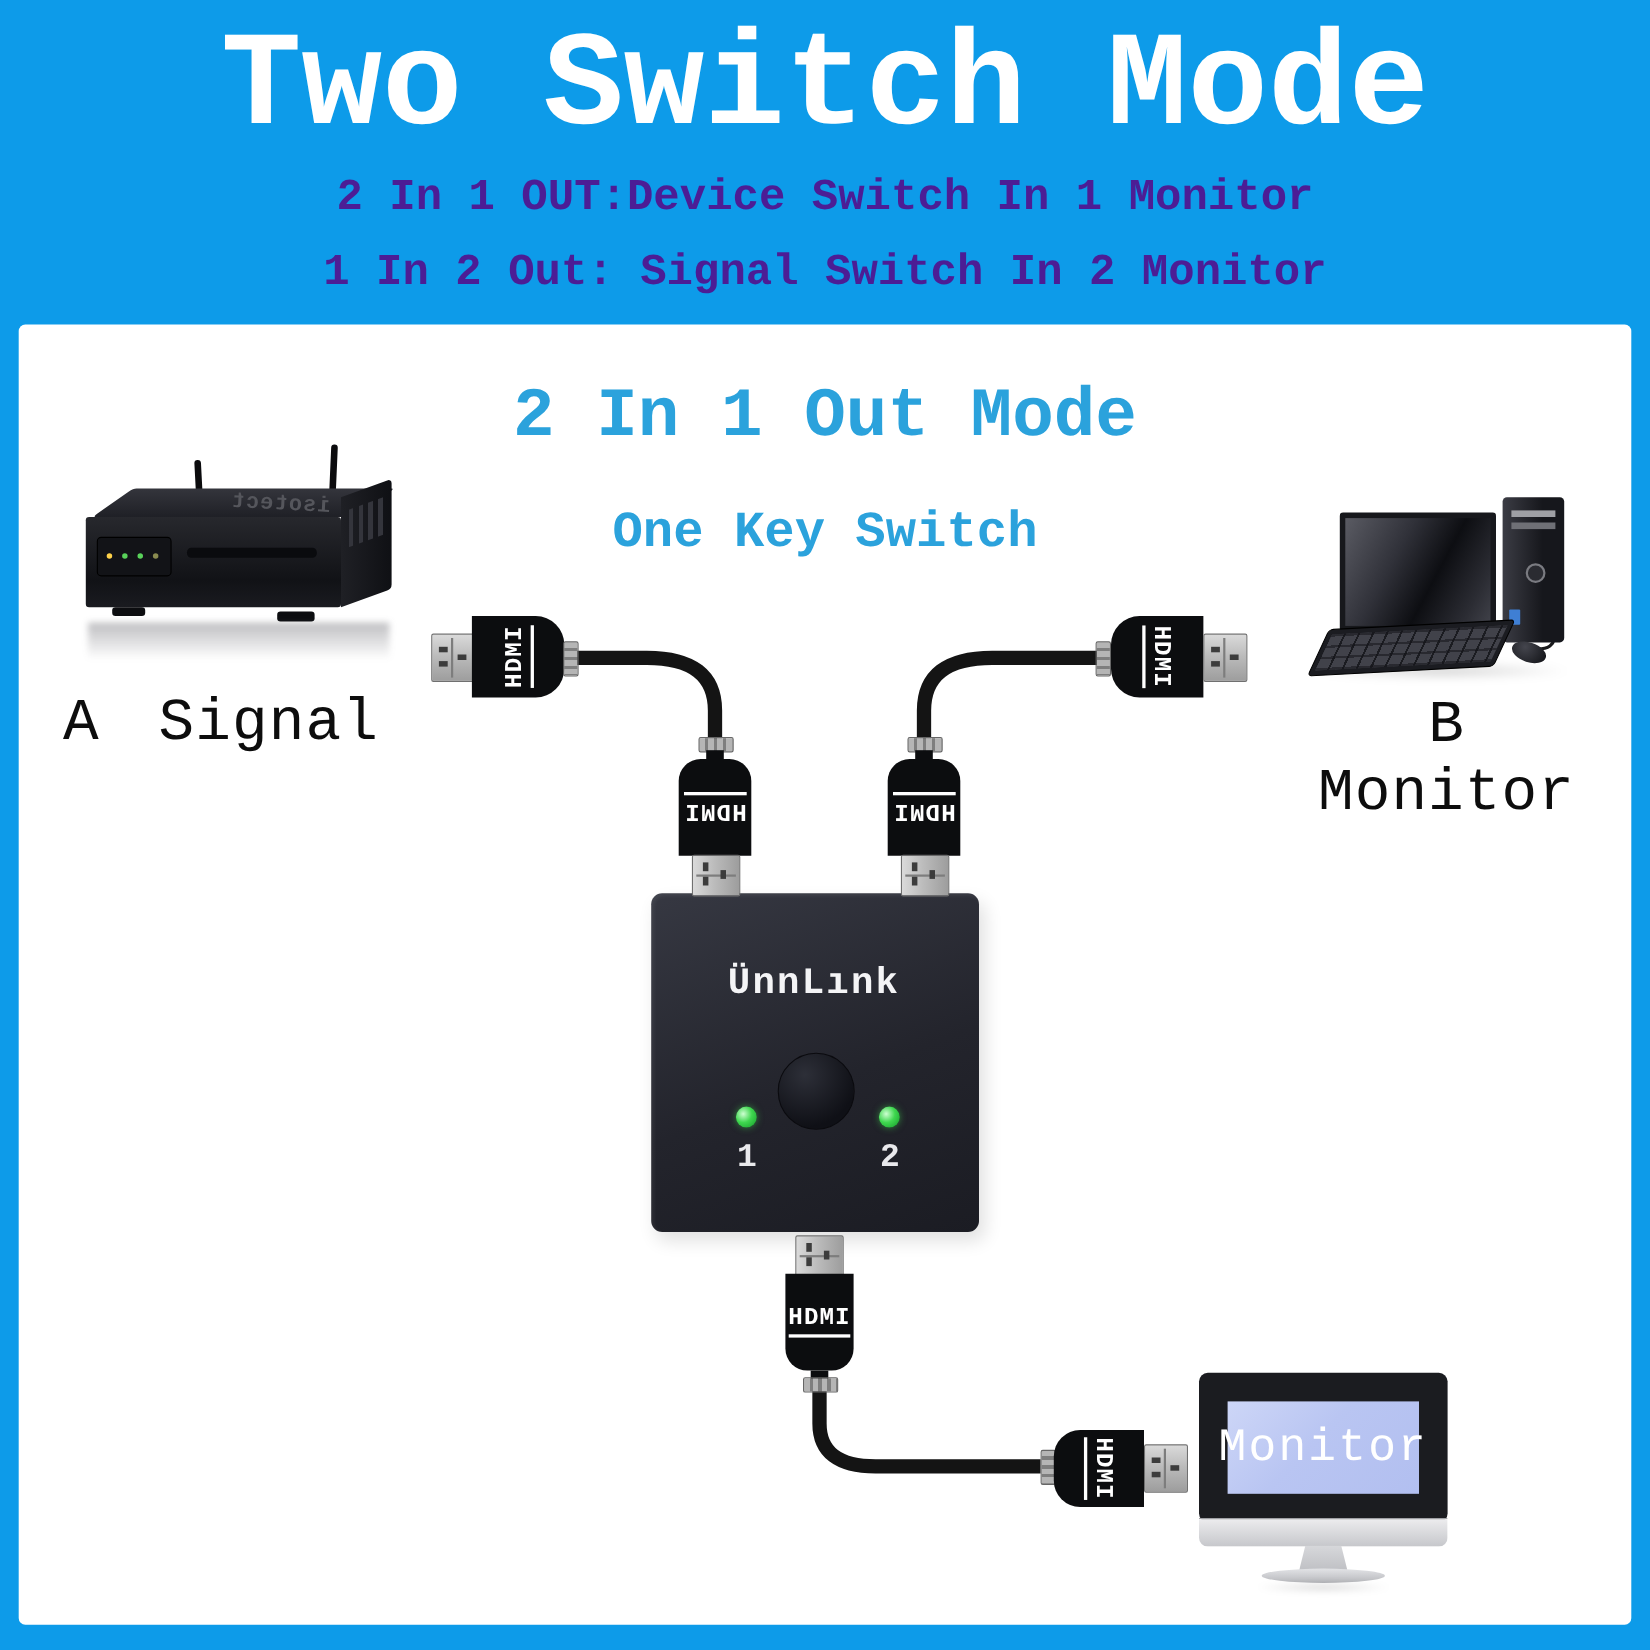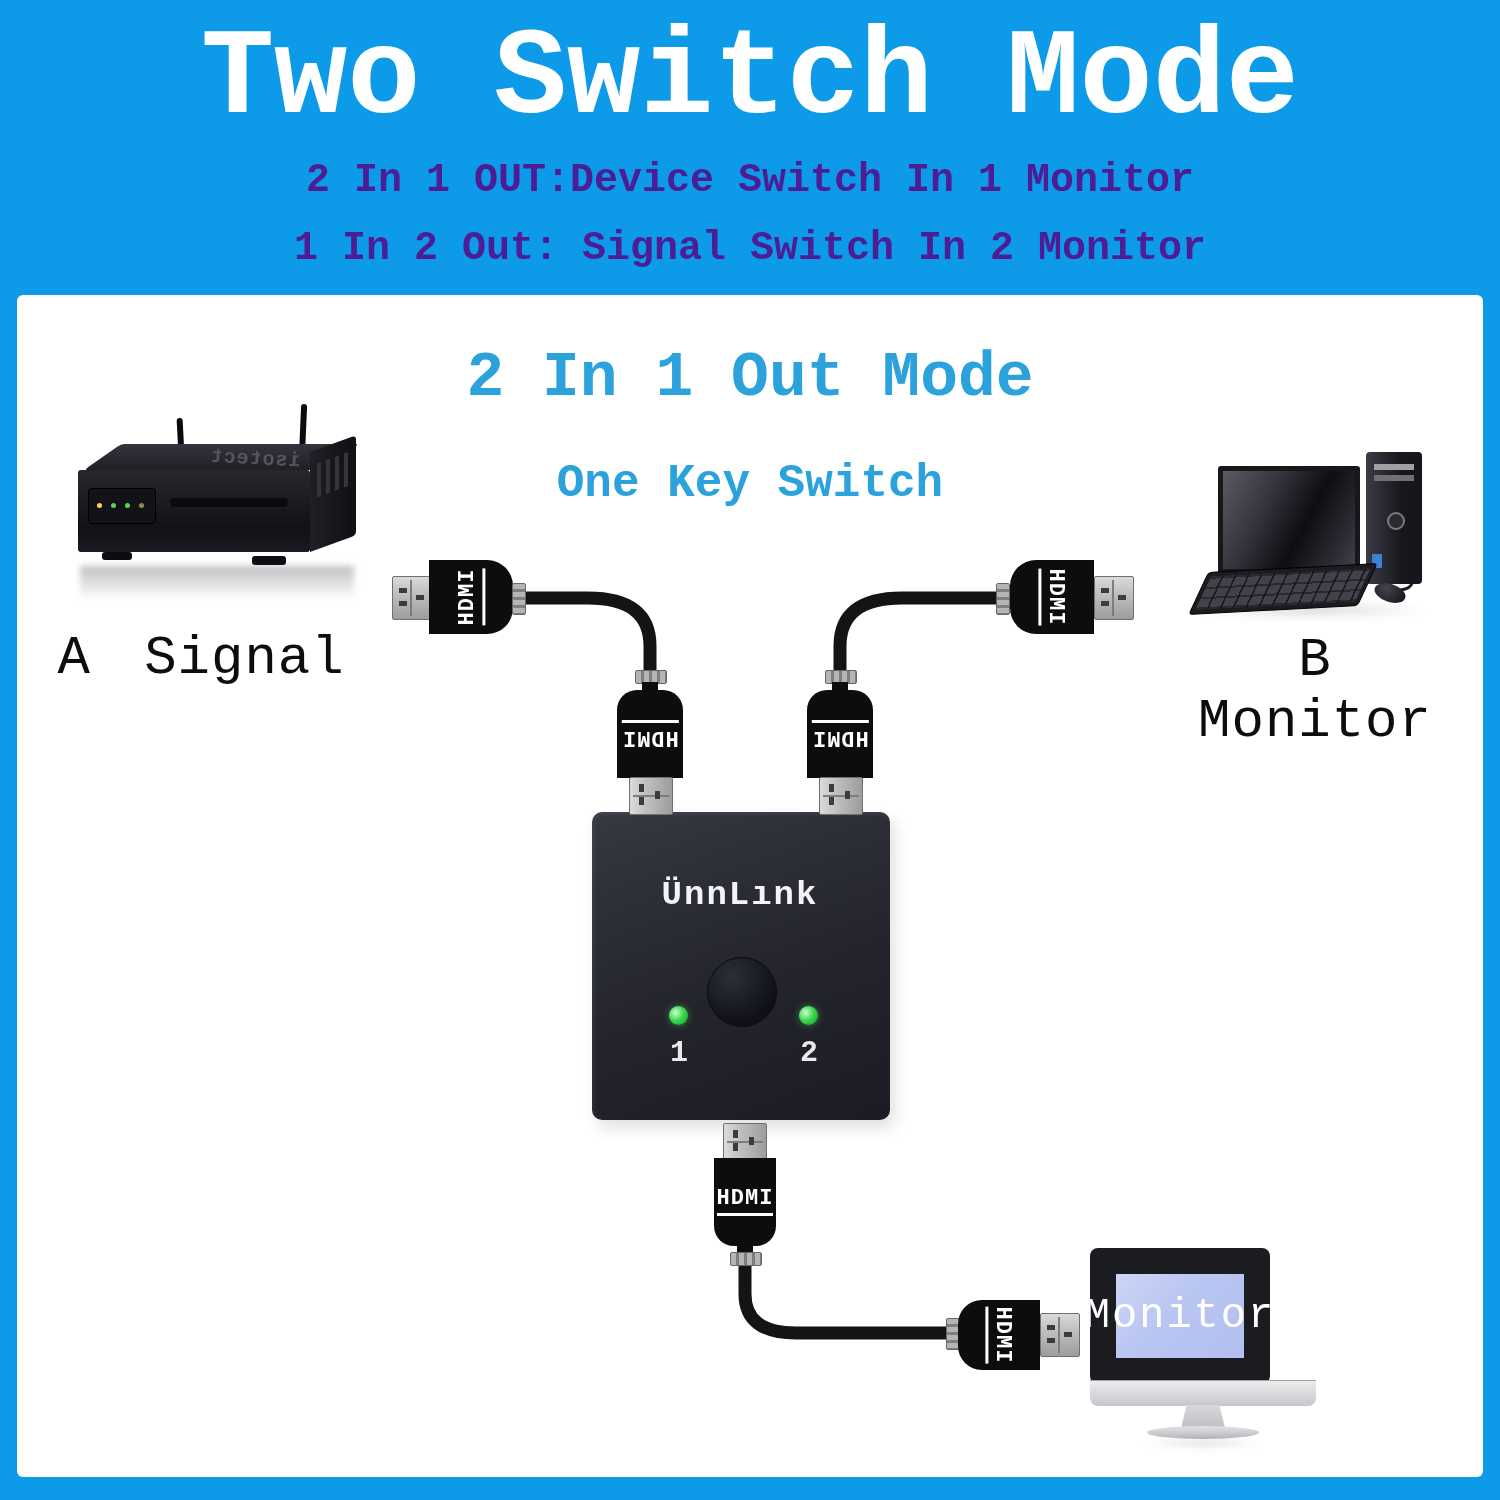--- a/index.html
+++ b/index.html
@@ -88,21 +88,21 @@
     border-radius:4px;transform:rotate(-3deg) skewX(-28deg);}
   .pc-kb::before{content:"";position:absolute;inset:4px;
     background:repeating-linear-gradient(90deg,#41424a 0 11px,rgba(0,0,0,0) 11px 13px);}
   .pc-kb::after{content:"";position:absolute;inset:4px;
     background:repeating-linear-gradient(180deg,rgba(20,20,25,.55) 0 2px,rgba(0,0,0,0) 2px 10px);}
   .pc-mouse{left:1374px;top:584px;width:32px;height:18px;border-radius:50%;
     background:radial-gradient(circle at 35% 30%,#44454d,#0f1014);transform:rotate(18deg);}
   .pc-shadow{left:1190px;top:602px;width:240px;height:16px;border-radius:50%;filter:blur(4px);
     background:radial-gradient(rgba(0,0,0,.18),rgba(0,0,0,0) 70%);}
   
-  .out-frame{left:1090px;top:1248px;width:180px;height:136px;background:#1b1c20;border-radius:8px;
+  .out-frame{left:1090px;top:1248px;width:226px;height:136px;background:#1b1c20;border-radius:8px;
     padding:26px;box-sizing:border-box;}
   .out-screen{width:100%;height:100%;background:linear-gradient(135deg,#cdd6f7 0%,var(--screen,#B9C5F2) 45%,#b2bff0 100%);
     display:flex;align-items:center;justify-content:center;}
   .out-label{color:#fff;font-size:42px;letter-spacing:2px;}
   .out-chin{left:1090px;top:1380px;width:226px;height:25px;border-radius:0 0 8px 8px;
     background:linear-gradient(180deg,#ececee,#c6c7cb);border-top:1px solid #9fa0a4;}
   .out-neck{left:1181px;top:1405px;width:44px;height:23px;
     background:linear-gradient(180deg,#d7d8db,#bfc0c4);clip-path:polygon(13% 0,87% 0,100% 100%,0 100%);}
   .out-base{left:1147px;top:1426px;width:112px;height:13px;border-radius:50%;
     background:linear-gradient(180deg,#e2e3e6,#b7b8bc);}

